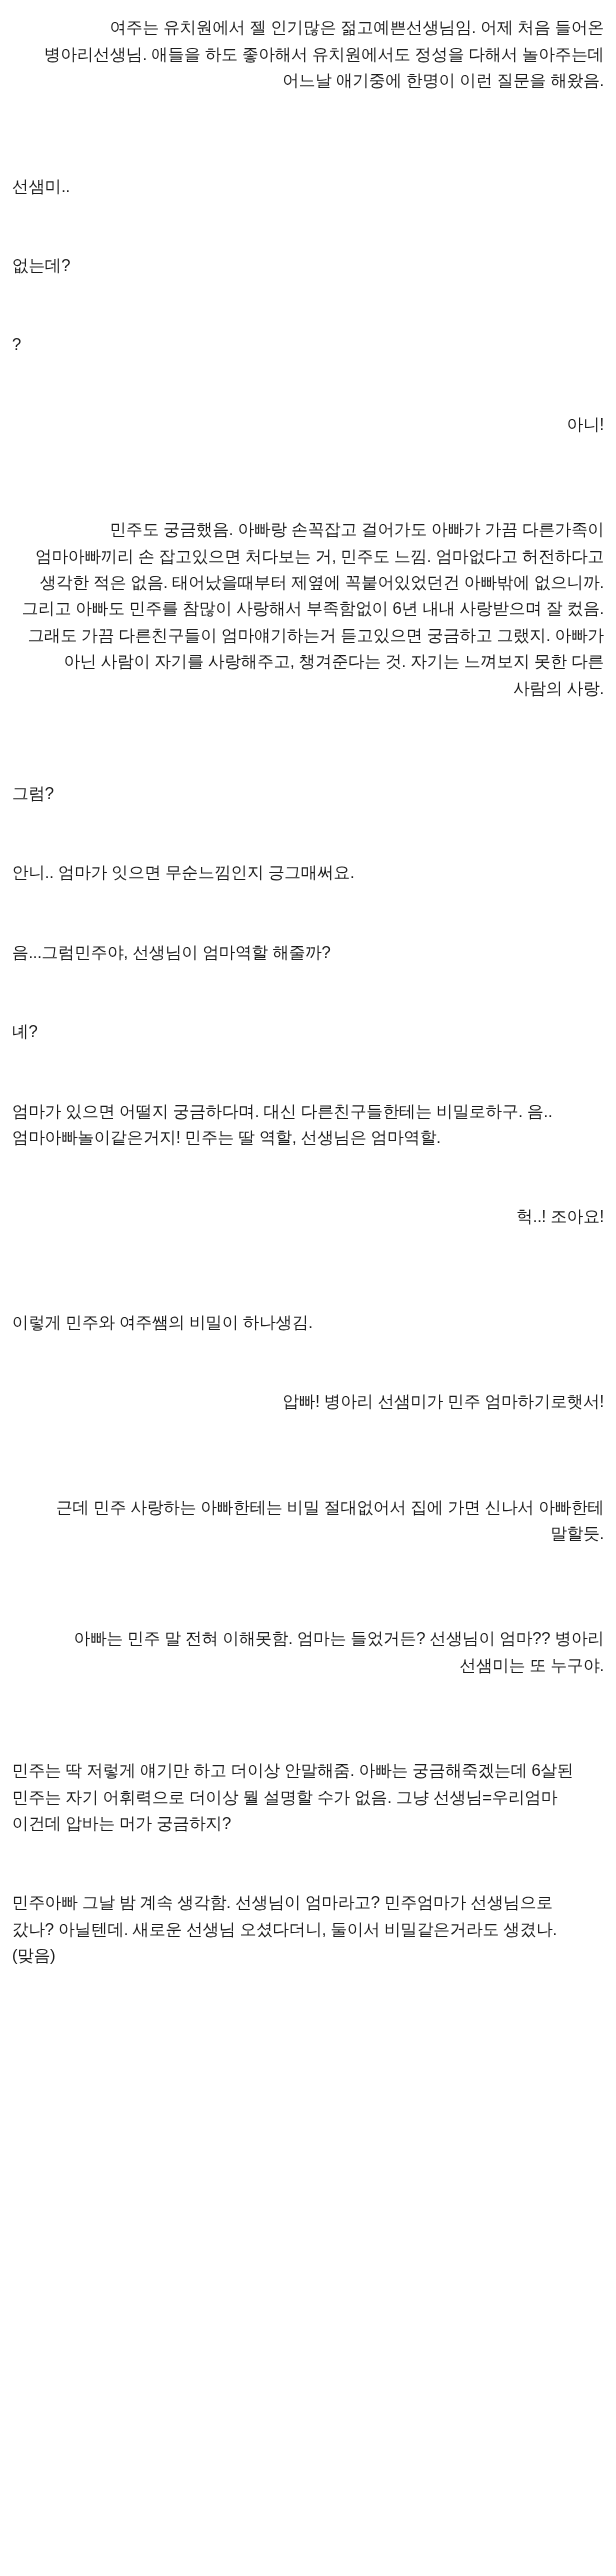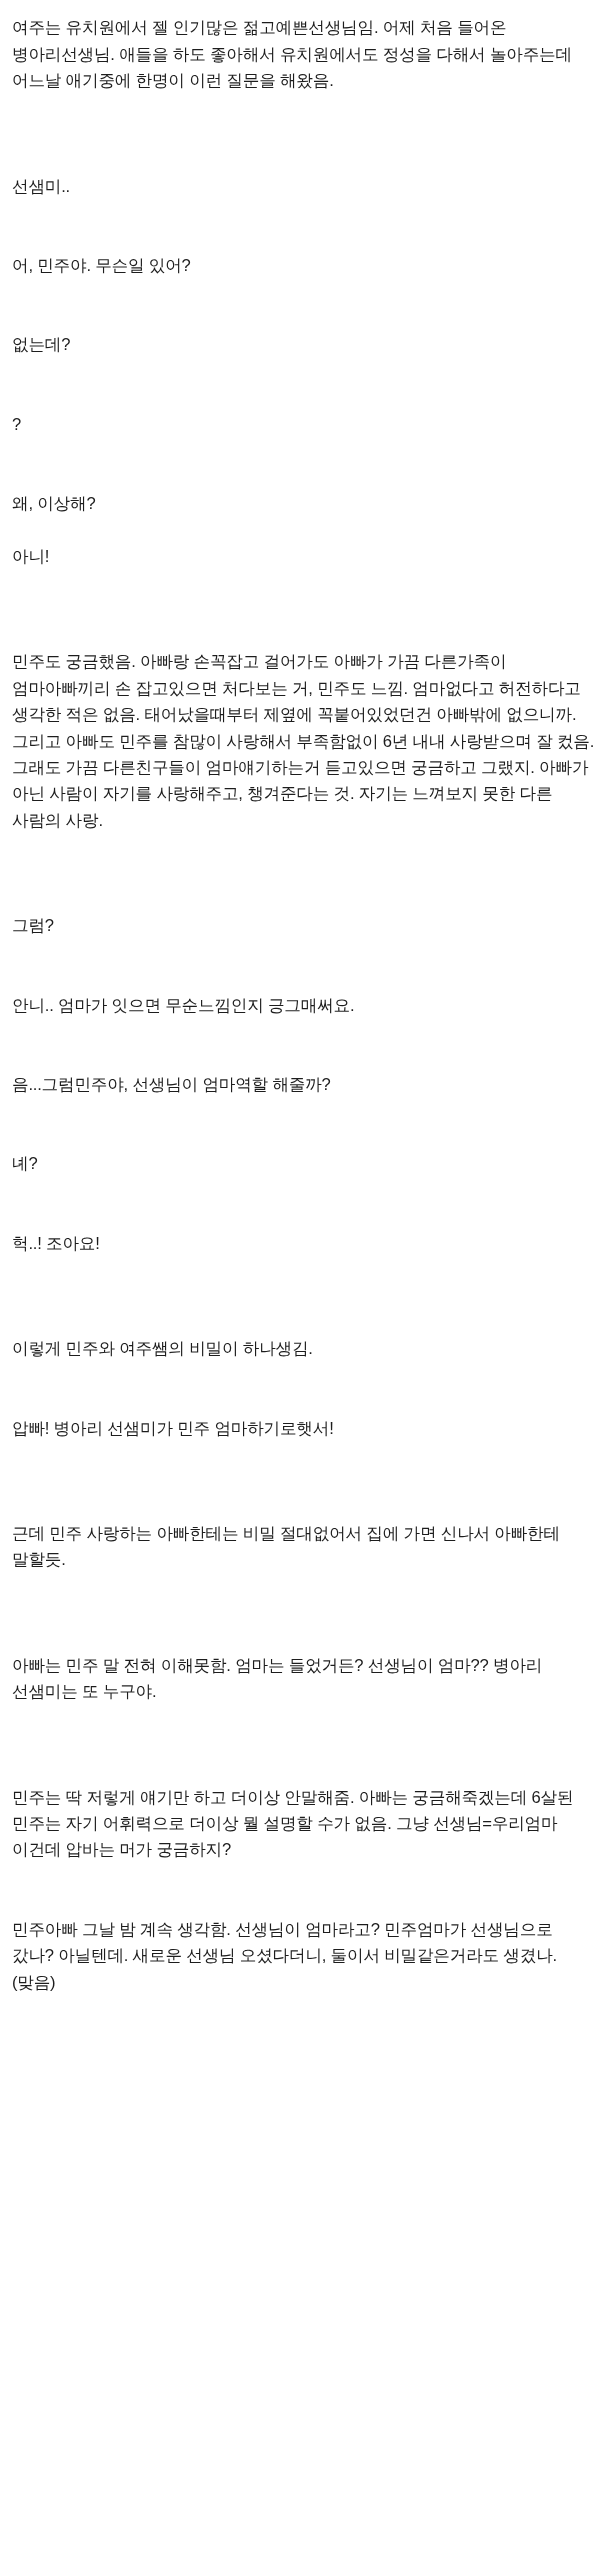--- a/index.html
+++ b/index.html
@@ -25,39 +25,38 @@
     line-height: 26.4px;
     letter-spacing: -0.2px;
     color: #1d1d1d;
     white-space: pre-wrap;
     word-break: keep-all;
   }
   
   .gap-0 { margin: 0 8px 0 0; }
   .gap-1 { margin: 0 0 26.4px 0; }
   .gap-2 { margin: 0 0 53px 0; }
-  .gap-3 { margin: 0 0 79px 0; }
+  .gap-3 { margin: 0 0 79px 0; text-align: right; }
 </style>
 </head>
 <body>
 
 <div class="page">
   <div>
     <p class="para gap-3">여주는 유치원에서 젤 인기많은 젊고예쁜선생님임. 어제 처음 들어온 병아리선생님. 애들을 하도 좋아해서 유치원에서도 정성을 다해서 놀아주는데 어느날 애기중에 한명이 이런 질문을 해왔음.</p>
     <p class="para gap-2">선샘미..</p>
-    <p class="para gap-2">어, 민주야. 무슨일 있어?</p>
     <p class="para gap-2">없는데?</p>
     <p class="para gap-2">?</p>
-    <p class="para gap-1">왜, 이상해?</p>
     <p class="para gap-3">아니!</p>
     <p class="para gap-3">민주도 궁금했음. 아빠랑 손꼭잡고 걸어가도 아빠가 가끔 다른가족이 엄마아빠끼리 손 잡고있으면 처다보는 거, 민주도 느낌. 엄마없다고 허전하다고 생각한 적은 없음. 태어났을때부터 제옆에 꼭붙어있었던건 아빠밖에 없으니까. 그리고 아빠도 민주를 참많이 사랑해서 부족함없이 6년 내내 사랑받으며 잘 컸음. 그래도 가끔 다른친구들이 엄마얘기하는거 듣고있으면 궁금하고 그랬지. 아빠가 아닌 사람이 자기를 사랑해주고, 챙겨준다는 것. 자기는 느껴보지 못한 다른 사람의 사랑.</p>
     <p class="para gap-2">그럼?</p>
     <p class="para gap-2">안니.. 엄마가 잇으면 무순느낌인지 긍그매써요.</p>
     <p class="para gap-2">음...그럼민주야, 선생님이 엄마역할 해줄까?</p>
     <p class="para gap-2">녜?</p>
+    <p class="para gap-2">엄마가 있으면 어떨지 궁금하다며. 대신 다른친구들한테는 비밀로하구. 음..엄마아빠놀이같은거지! 민주는 딸 역할, 선생님은 엄마역할.</p>
     <p class="para gap-3">헉..! 조아요!</p>
     <p class="para gap-2">이렇게 민주와 여주쌤의 비밀이 하나생김.</p>
     <p class="para gap-3">압빠! 병아리 선샘미가 민주 엄마하기로햇서!</p>
     <p class="para gap-3">근데 민주 사랑하는 아빠한테는 비밀 절대없어서 집에 가면 신나서 아빠한테 말할듯.</p>
     <p class="para gap-3">아빠는 민주 말 전혀 이해못함. 엄마는 들었거든? 선생님이 엄마?? 병아리 선샘미는 또 누구야.</p>
     <p class="para gap-2">민주는 딱 저렇게 얘기만 하고 더이상 안말해줌. 아빠는 궁금해죽겠는데 6살된 민주는 자기 어휘력으로 더이상 뭘 설명할 수가 없음. 그냥 선생님=우리엄마 이건데 압바는 머가 궁금하지?</p>
     <p class="para gap-0">민주아빠 그날 밤 계속 생각함. 선생님이 엄마라고? 민주엄마가 선생님으로 갔나? 아닐텐데. 새로운 선생님 오셨다더니, 둘이서 비밀같은거라도 생겼나.(맞음)</p>
   </div>
 </div>
 

